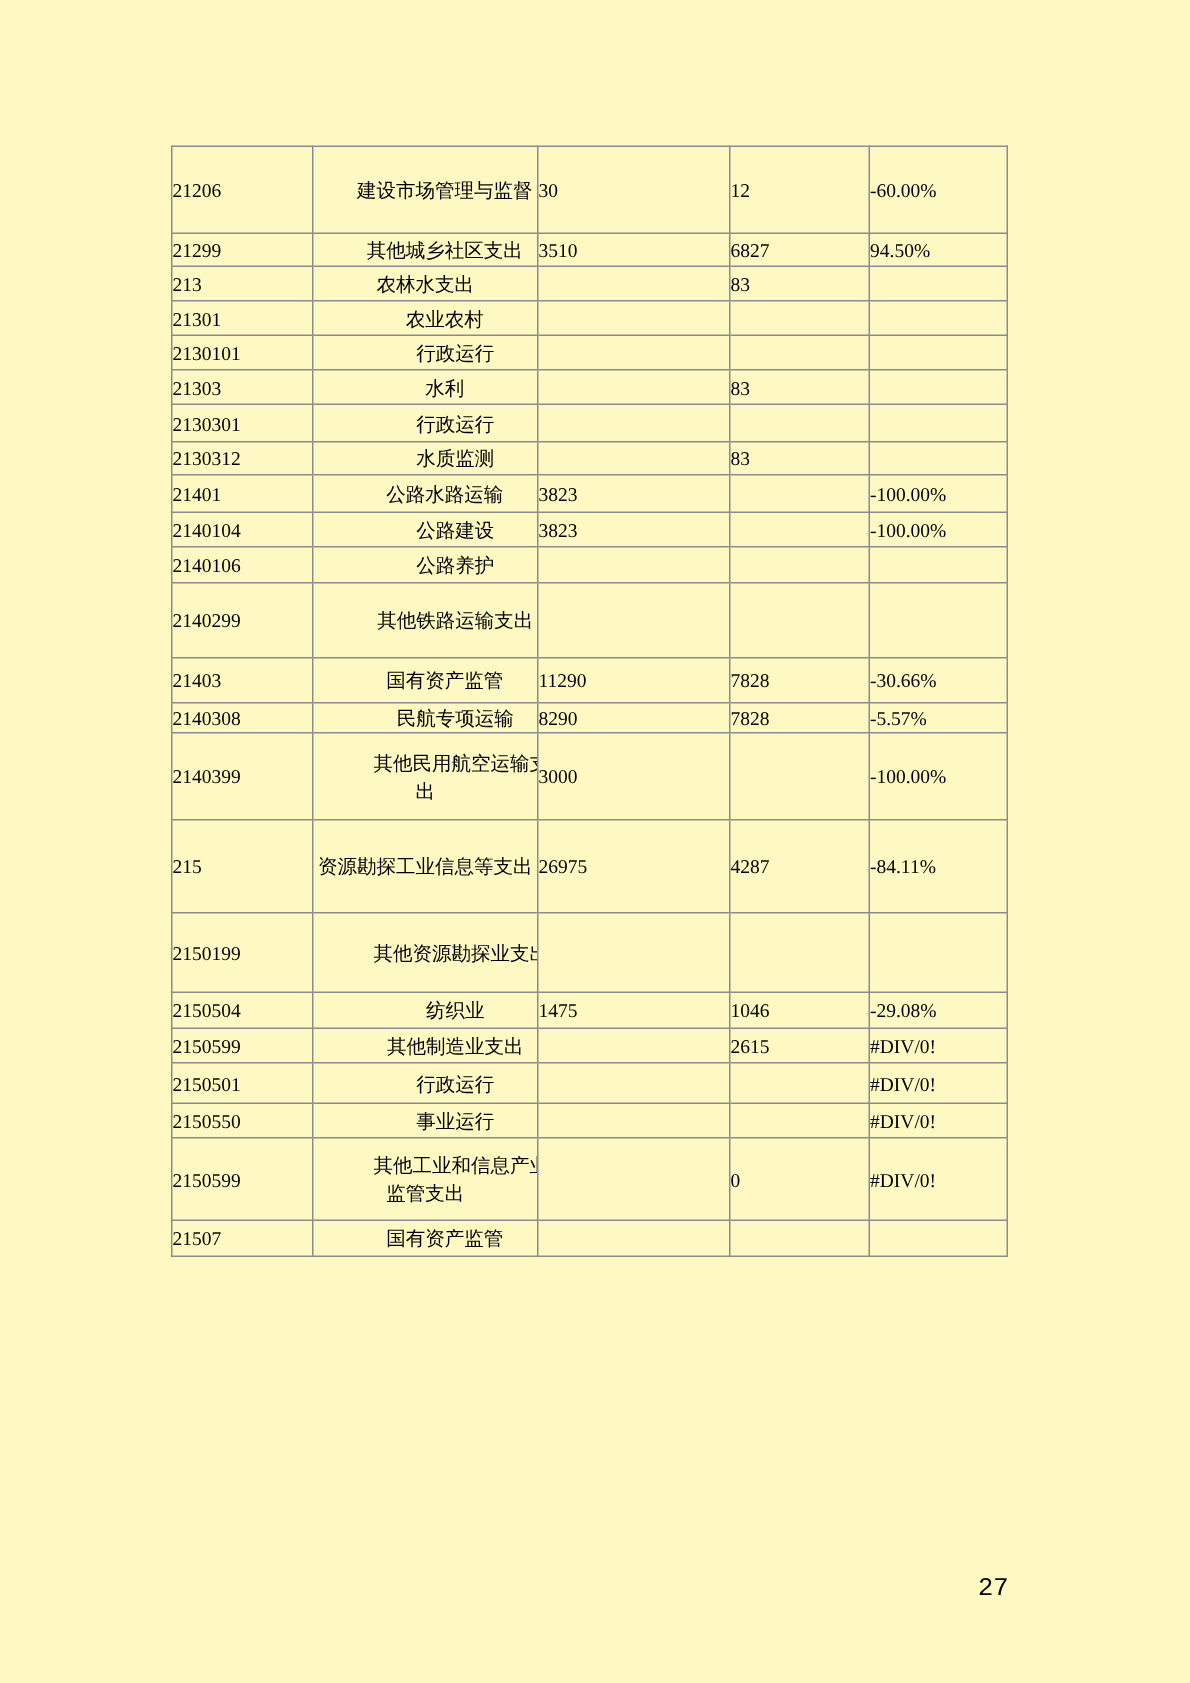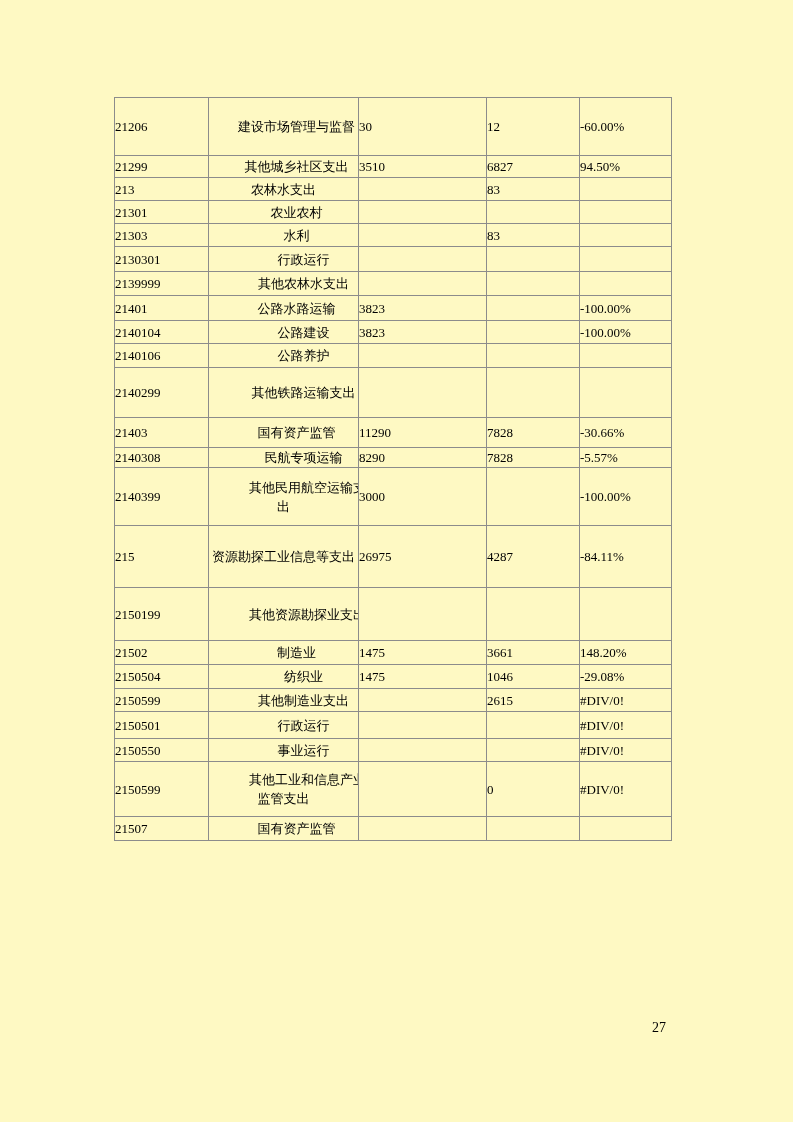--- a/index.html
+++ b/index.html
@@ -27,22 +27,22 @@
     white-space:pre;
     overflow:hidden;
     padding:0;
   }
   td.c-code { padding-left:3px; }
   td.c-name { padding-left:6px; padding-right:1px;text-align:center; }
   td.c-name.ind-2 { text-indent:26px; }
   td.c-name.ind-3 { text-indent:40px; }
   td.c-v1, td.c-v2, td.c-pct { padding-left:5px; }
   .page-number {
-    position:absolute; left:652px; top:1016px;
-    font-size:14px; line-height:24px;
+    position:absolute; left:652px; top:1048px;
+    font-size:17px; line-height:24px;font-family:Liberation Mono, monospace;
   }
 </style>
 </head>
 <body>
 
 <div class="page">
 
   <table class="budget">
     <colgroup>
       <col style="width:94px">
@@ -74,38 +74,45 @@
     <td class="c-pct"></td>
   </tr>
         <tr style="height: 23px;">
     <td class="c-code">21301</td>
     <td class="c-name ind-2">农业农村</td>
     <td class="c-v1"></td>
     <td class="c-v2"></td>
     <td class="c-pct"></td>
   </tr>
         <tr style="height: 23px;">
+    <td class="c-code">2130101</td>
+    <td class="c-name ind-3">行政运行</td>
+    <td class="c-v1"></td>
+    <td class="c-v2"></td>
+    <td class="c-pct"></td>
+  </tr>
+        <tr style="height: 23px;">
     <td class="c-code">21303</td>
     <td class="c-name ind-2">水利</td>
     <td class="c-v1"></td>
     <td class="c-v2">83</td>
     <td class="c-pct"></td>
   </tr>
         <tr style="height: 25px;">
     <td class="c-code">2130301</td>
     <td class="c-name ind-3">行政运行</td>
     <td class="c-v1"></td>
     <td class="c-v2"></td>
     <td class="c-pct"></td>
   </tr>
-        <tr style="height: 24px;">
-    <td class="c-code">2139999</td>
-    <td class="c-name ind-3">其他农林水支出</td>
-    <td class="c-v1"></td>
-    <td class="c-v2"></td>
+        <tr style="height: 22px;">
+    <td class="c-code">2130312</td>
+    <td class="c-name ind-3">水质监测</td>
+    <td class="c-v1"></td>
+    <td class="c-v2">83</td>
     <td class="c-pct"></td>
   </tr>
         <tr style="height: 25px;">
     <td class="c-code">21401</td>
     <td class="c-name ind-2">公路水路运输</td>
     <td class="c-v1">3823</td>
     <td class="c-v2"></td>
     <td class="c-pct">-100.00%</td>
   </tr>
         <tr style="height: 23px;">
@@ -159,27 +166,20 @@
     <td class="c-pct">-84.11%</td>
   </tr>
         <tr style="height: 53px;">
     <td class="c-code">2150199</td>
     <td class="c-name ind-3">其他资源勘探业支出</td>
     <td class="c-v1"></td>
     <td class="c-v2"></td>
     <td class="c-pct"></td>
   </tr>
         <tr style="height: 24px;">
-    <td class="c-code">21502</td>
-    <td class="c-name ind-2">制造业</td>
-    <td class="c-v1">1475</td>
-    <td class="c-v2">3661</td>
-    <td class="c-pct">148.20%</td>
-  </tr>
-        <tr style="height: 24px;">
     <td class="c-code">2150504</td>
     <td class="c-name ind-3">纺织业</td>
     <td class="c-v1">1475</td>
     <td class="c-v2">1046</td>
     <td class="c-pct">-29.08%</td>
   </tr>
         <tr style="height: 23px;">
     <td class="c-code">2150599</td>
     <td class="c-name ind-3">其他制造业支出</td>
     <td class="c-v1"></td>

